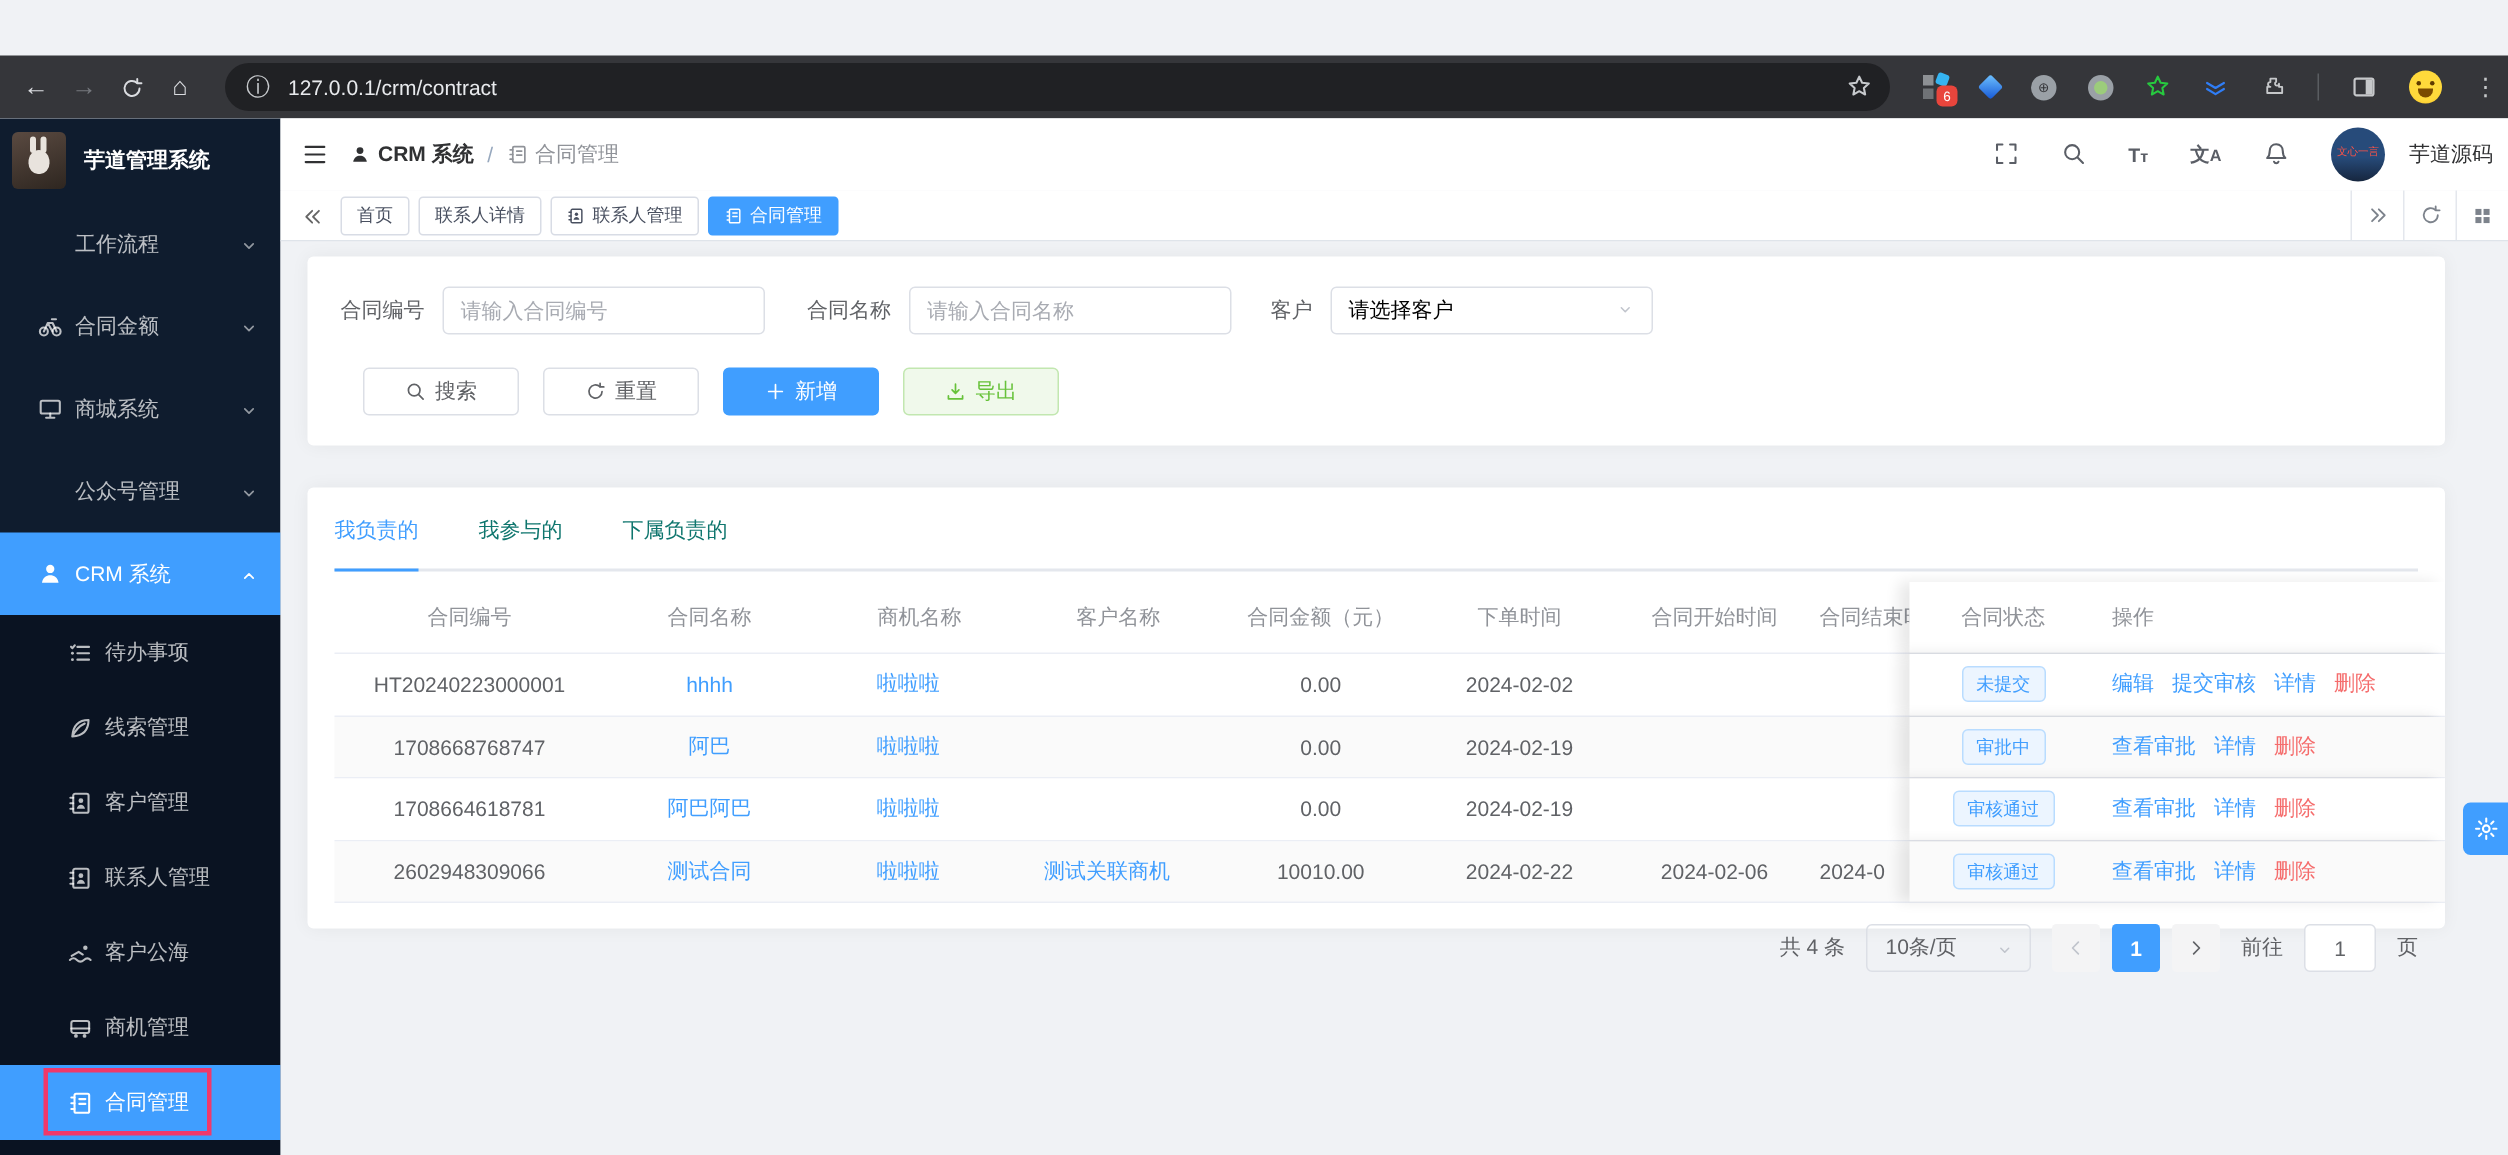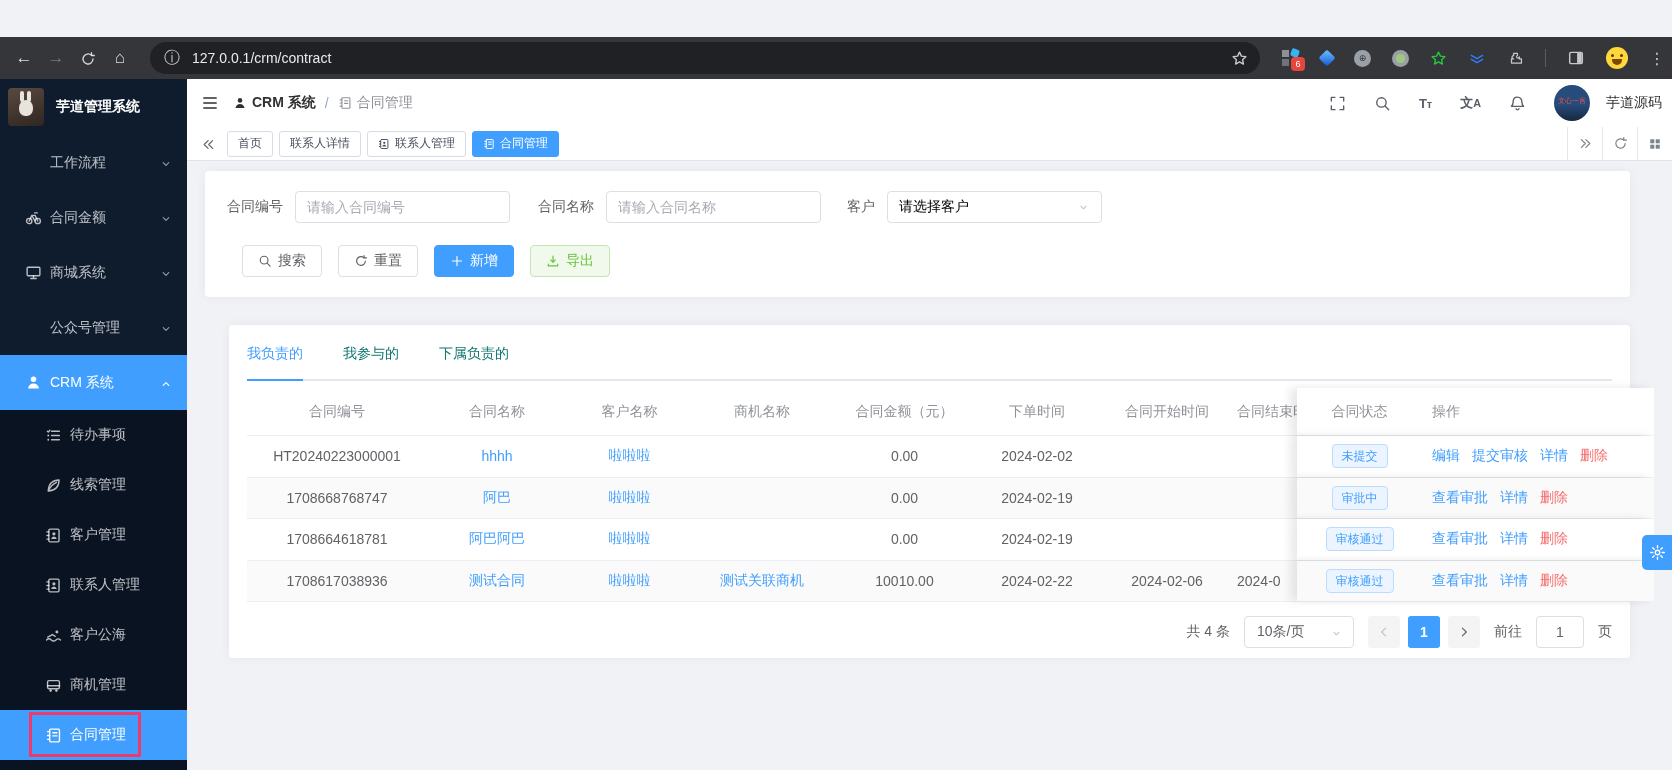--- a/index.html
+++ b/index.html
@@ -99,26 +99,26 @@
   .flabel { font-size:14px; color:#606266; text-align:right; white-space:nowrap; }
   .finput { height:32px; border:1px solid #dcdfe6; border-radius:4px; background:#fff; width:215px;
     margin-left:12px; display:flex; align-items:center; padding:0 11px; }
   .finput input { border:none; outline:none; width:100%; font-size:14px; color:#606266; font-family:inherit; background:transparent; }
   .finput input::placeholder { color:#a8abb2; }
   .fselect { justify-content:space-between; cursor:pointer; }
   .fselect .ph { font-size:14px; color:#000000; }
   .fselect .sel-arrow { color:#c0c4cc; }
   .btnrow { margin-top:22px; padding-left:15px; display:flex; gap:16px; }
   .btn { height:32px; border-radius:4px; border:1px solid #dcdfe6; background:#fff; color:#606266;
-    font-size:14px; display:inline-flex; align-items:center; gap:6px; padding:0 15px; cursor:pointer; font-family:inherit; }
+    font-size:14px; display:inline-flex; align-items:center; gap:6px; padding:0 27px; cursor:pointer; font-family:inherit; }
   .btn.primary { background:#409eff; border-color:#409eff; color:#fff; }
   .btn.success-plain { background:#f0f9eb; border-color:#c2e7b0; color:#67c23a; }
 
   
-  .table-card { margin-top:28px; height:333px;margin-left:24px; }
+  .table-card { margin-top:28px; height:294px; }
   .ctabs { margin:0 18px; padding-top:20px; display:flex; gap:40px; border-bottom:2px solid #e4e7ed; }
   .ctab { font-size:14px; color:#0f766e; padding-bottom:16px; cursor:pointer; }
   .ctab.active { color:#409eff; font-weight:500; border-bottom:2px solid #409eff; margin-bottom:-2px; }
 
   .tbl { margin-top:7px; padding-left:18px; font-size:14px; }
   .trow { display:flex; align-items:stretch; border-bottom:1px solid #ebeef5; background:#fff; }
   .trow.stripe { background:#fafafa; }
   .thead-row { height:48px; border-bottom:1px solid #ebeef5; }
   .thead-row .cell { color:#909399; font-weight:500; }
   .body-row { height:41.5px; }
@@ -552,22 +552,22 @@
           <div class="ctabs">
             <span class="ctab active">我负责的</span>
             <span class="ctab">我参与的</span>
             <span class="ctab">下属负责的</span>
           </div>
 
           <div class="tbl">
             <div class="trow thead-row">
               <div class="cell c1">合同编号</div>
               <div class="cell c2">合同名称</div>
+              <div class="cell c4">商机名称</div>
               <div class="cell c3">客户名称</div>
-              <div class="cell c4">商机名称</div>
               <div class="cell c5">合同金额（元）</div>
               <div class="cell c6">下单时间</div>
               <div class="cell c7">合同开始时间</div>
               <div class="cell c8">合同结束时间</div>
               <div class="fixedwrap">
                 <div class="cell cst">合同状态</div>
                 <div class="cell cop">操作</div>
               </div>
             </div>
 
@@ -641,21 +641,21 @@
                   </div>
                 <div class="cell cop">
                   <span class="lnk">查看审批</span>
                   <span class="lnk">详情</span>
                   <span class="lnk danger">删除</span>
                 </div>
               </div>
             </div>
 
             <div class="trow body-row stripe">
-              <div class="cell c1">1708617038936</div>
+              <div class="cell c1">2602948309066</div>
               <div class="cell c2">
                   <span class="lnk">测试合同</span>
                 </div>
               <div class="cell c3">
                   <span class="lnk">啦啦啦</span>
                 </div>
               <div class="cell c4">
                   <span class="lnk">测试关联商机</span>
                 </div>
               <div class="cell c5">10010.00</div>

